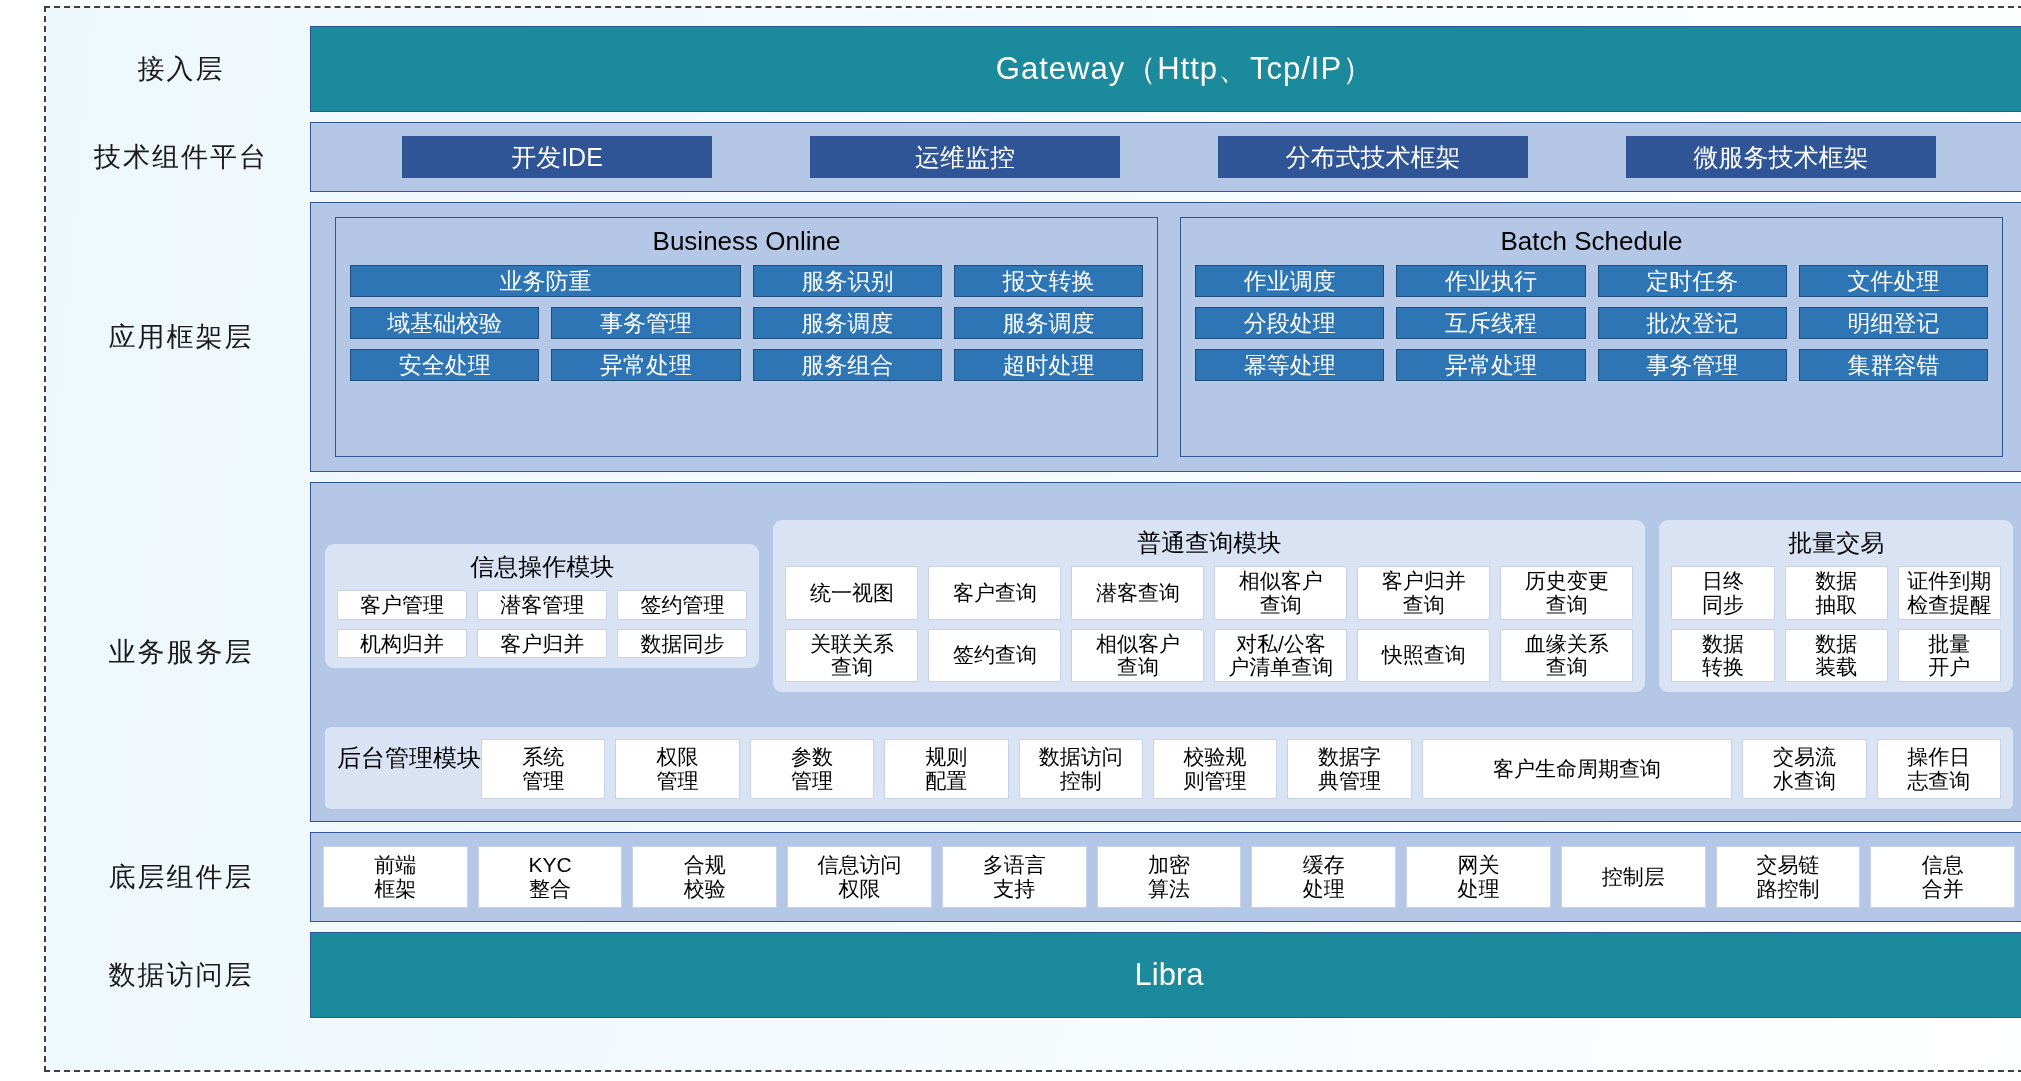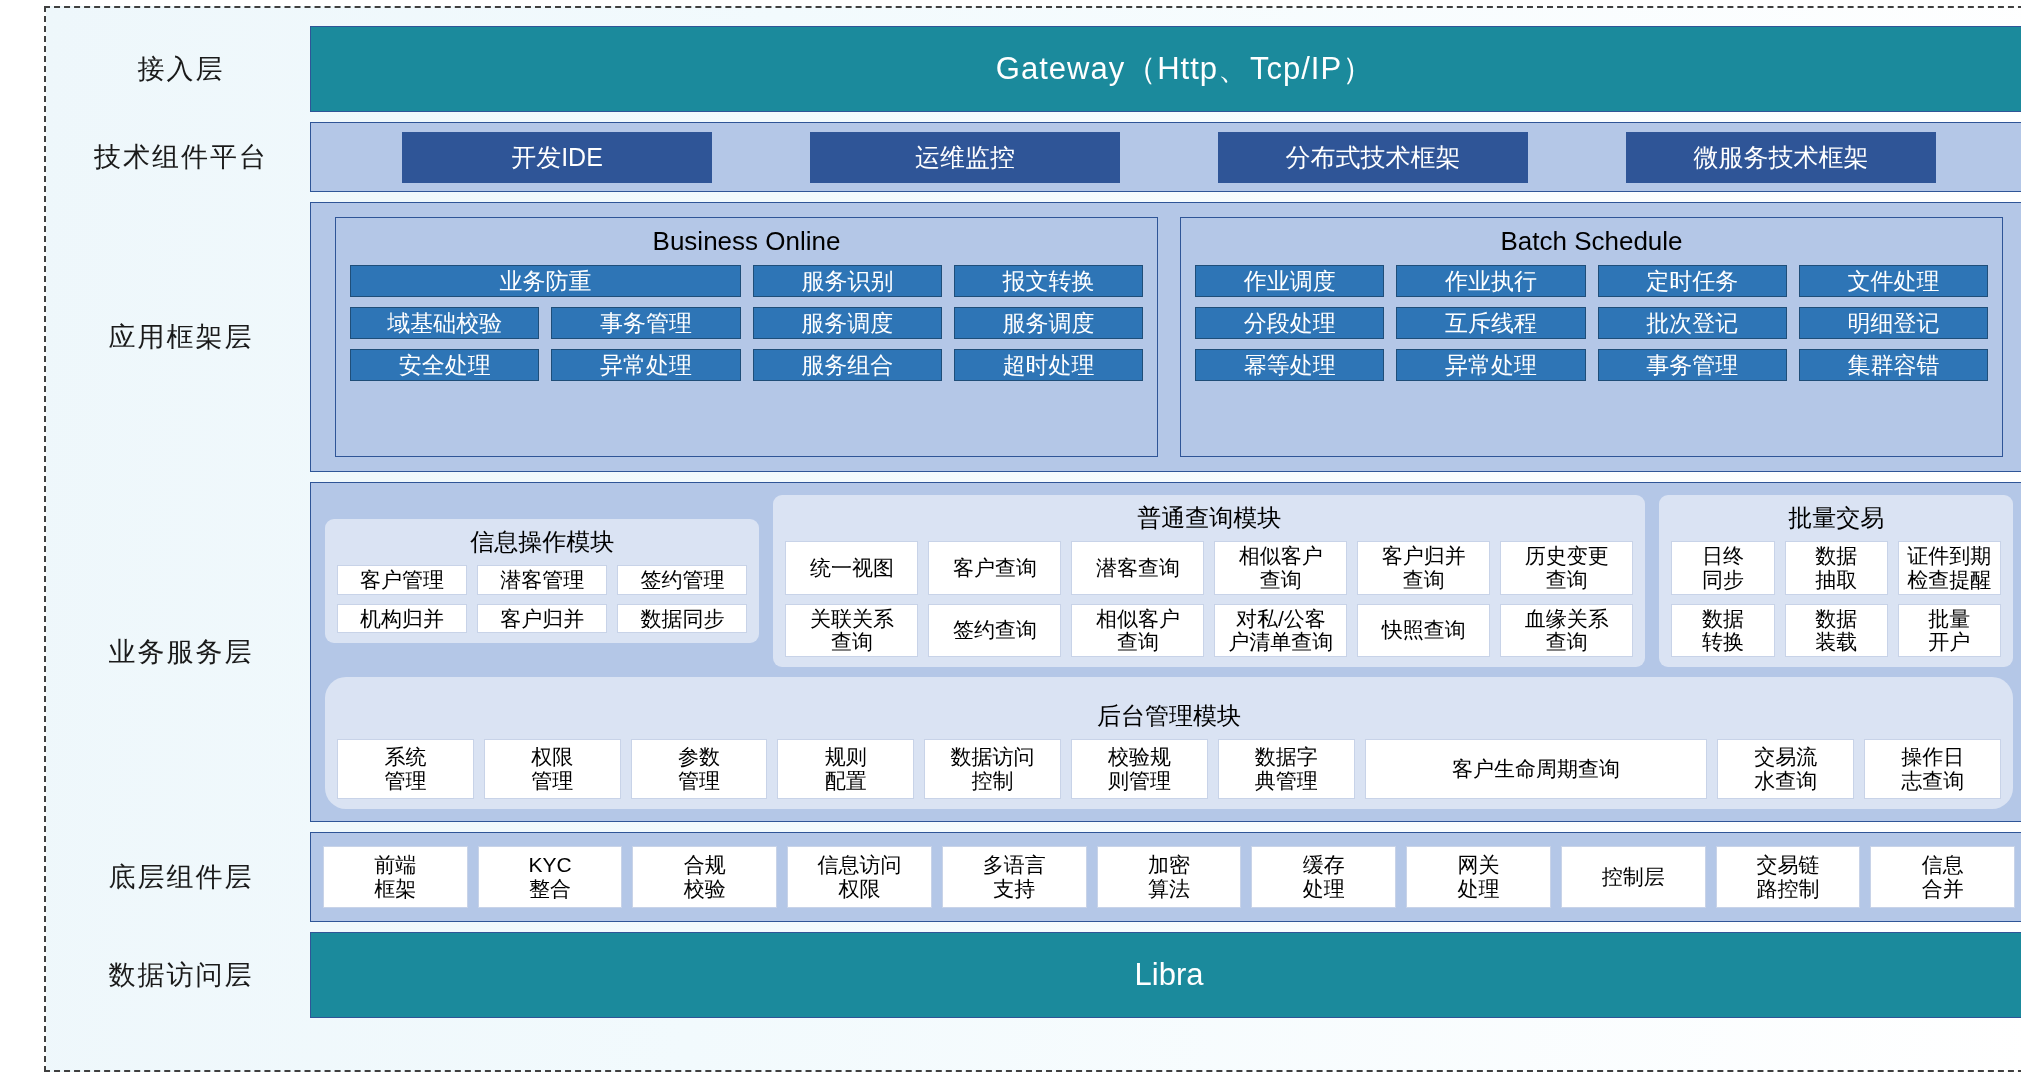--- a/index.html
+++ b/index.html
@@ -72,21 +72,21 @@
     align-items: center;
     justify-content: space-around;
     padding: 0 42px;
     box-sizing: border-box;
   }
   .tech-chip {
     background: #2f5597;
     color: #ffffff;
     font-size: 25px;
     width: 310px;
-    height: 51px;
+    height: 42px;
     display: flex;
     align-items: center;
     justify-content: center;
   }
   
   .appfw-band {
     background: #b4c7e7;
     border: 1px solid #2f5597;
     display: flex;
     gap: 22px;
@@ -181,25 +181,25 @@
     align-items: center;
     justify-content: center;
     text-align: center;
     flex: 1;
     padding: 2px 3px;
     box-sizing: border-box;
     white-space: pre-line;
   }
   .bsl-bottom {
     background: #dae3f3;
-    border-radius: 21px;
-    padding: 20px 12px 10px 12px;
-    box-sizing: border-box;
-    display: flex;
-    flex-direction: column;
+    border-radius: 6px;
+    padding: 12px 12px 10px 12px;
+    box-sizing: border-box;
+    display: flex;
+    flex-direction: row;
   }
   .bsl-bottom .cell-row { min-height: 60px; }
   
   .comp-band {
     background: #b4c7e7;
     border: 1px solid #2f5597;
     display: flex;
     align-items: center;
     gap: 10px;
     padding: 10px 12px;

